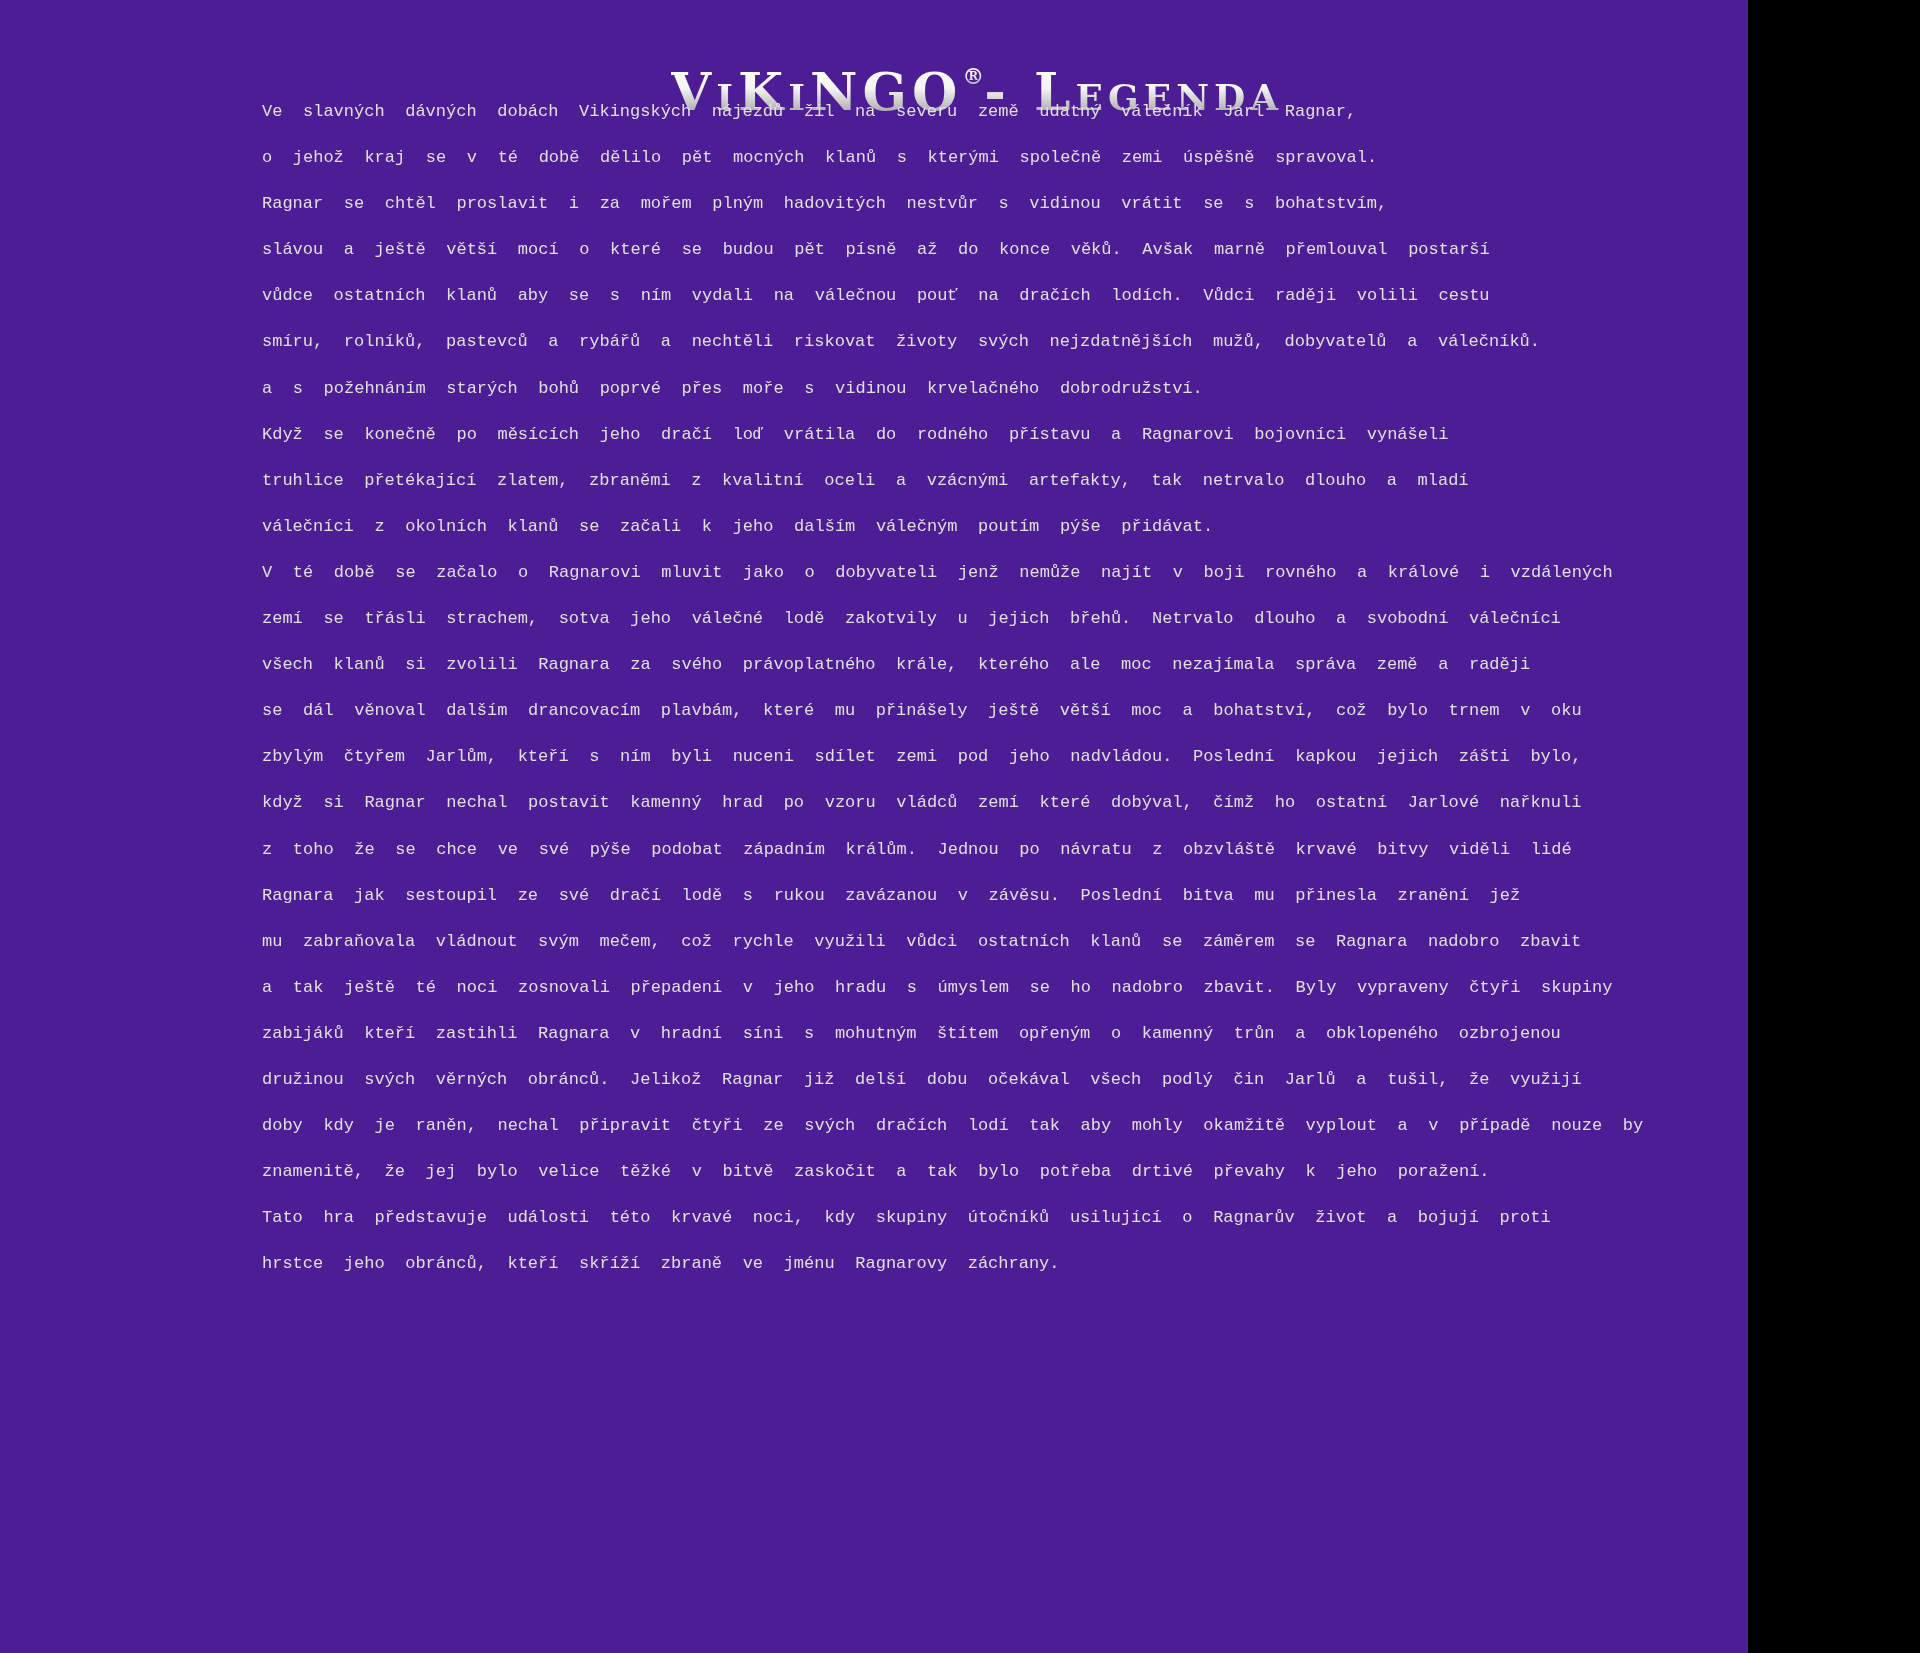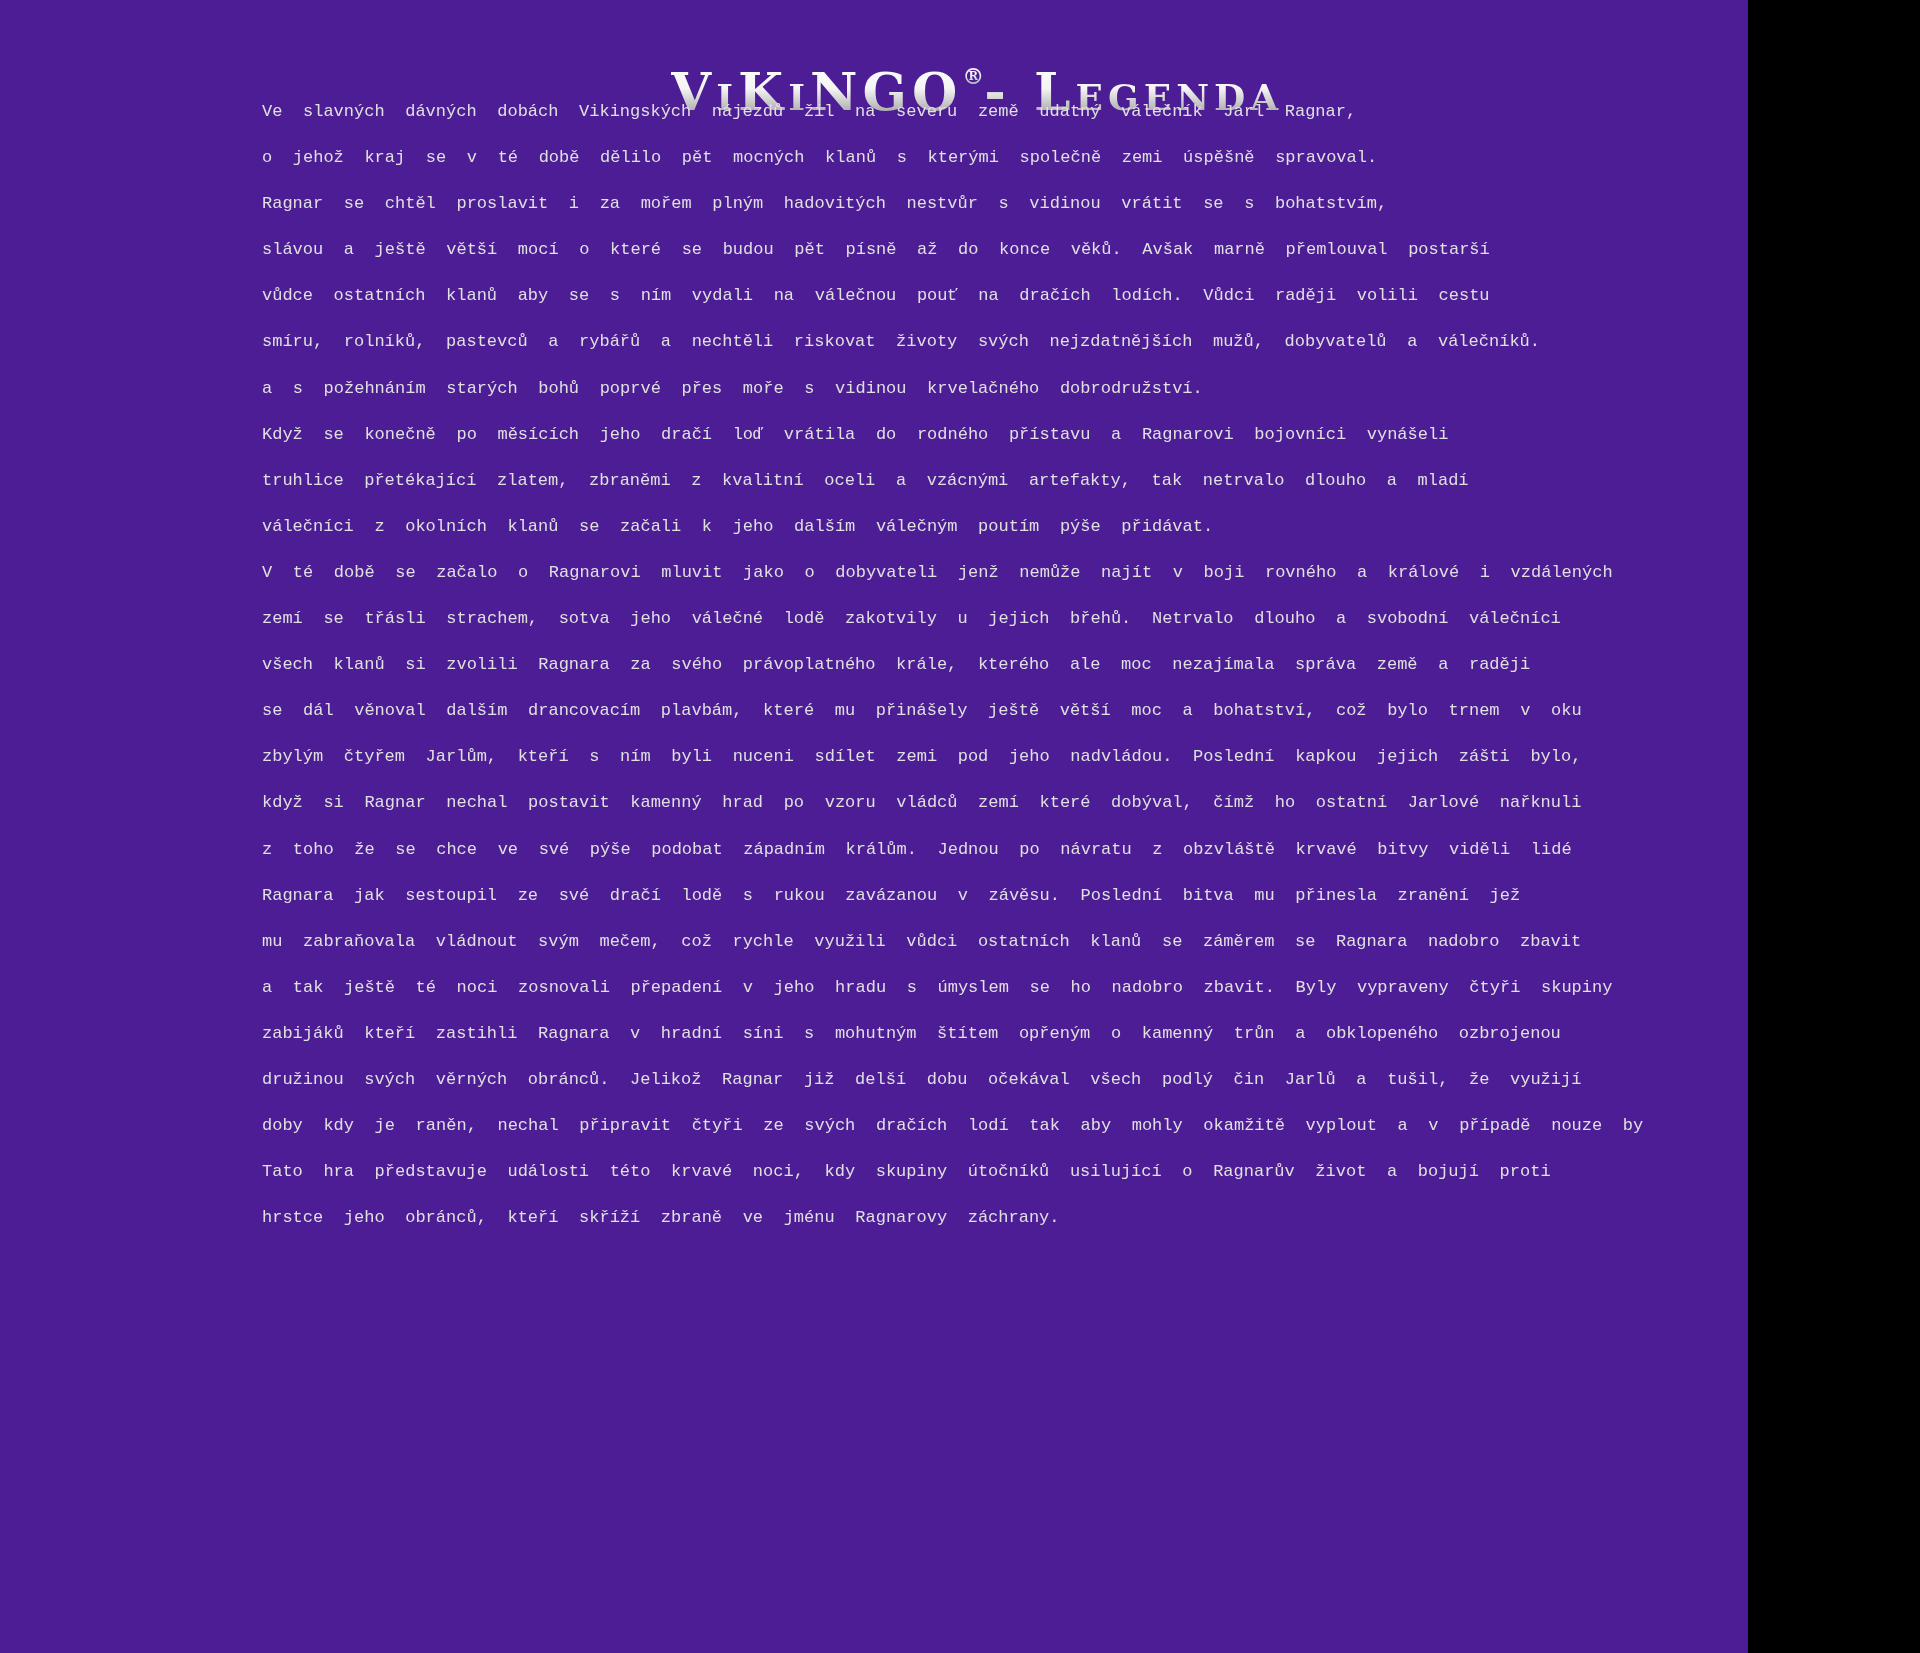--- a/index.html
+++ b/index.html
@@ -93,18 +93,19 @@
         <div class="story-line">se dál věnoval dalším drancovacím plavbám, které mu přinášely ještě větší moc a bohatství, což bylo trnem v oku</div>
         <div class="story-line">zbylým čtyřem Jarlům, kteří s ním byli nuceni sdílet zemi pod jeho nadvládou. Poslední kapkou jejich zášti bylo,</div>
         <div class="story-line">když si Ragnar nechal postavit kamenný hrad po vzoru vládců zemí které dobýval, čímž ho ostatní Jarlové nařknuli</div>
         <div class="story-line">z toho že se chce ve své pýše podobat západním králům. Jednou po návratu z obzvláště krvavé bitvy viděli lidé</div>
         <div class="story-line">Ragnara jak sestoupil ze své dračí lodě s rukou zavázanou v závěsu. Poslední bitva mu přinesla zranění jež</div>
         <div class="story-line">mu zabraňovala vládnout svým mečem, což rychle využili vůdci ostatních klanů se záměrem se Ragnara nadobro zbavit</div>
         <div class="story-line">a tak ještě té noci zosnovali přepadení v jeho hradu s úmyslem se ho nadobro zbavit. Byly vypraveny čtyři skupiny</div>
         <div class="story-line">zabijáků kteří zastihli Ragnara v hradní síni s mohutným štítem opřeným o kamenný trůn a obklopeného ozbrojenou</div>
         <div class="story-line">družinou svých věrných obránců. Jelikož Ragnar již delší dobu očekával všech podlý čin Jarlů a tušil, že využijí</div>
         <div class="story-line">doby kdy je raněn, nechal připravit čtyři ze svých dračích lodí tak aby mohly okamžitě vyplout a v případě nouze by</div>
+        <div class="story-line">znamenitě, že jej bylo velice těžké v bitvě zaskočit a tak bylo potřeba drtivé převahy k jeho poražení.</div>
         <div class="story-line">Tato hra představuje události této krvavé noci, kdy skupiny útočníků usilující o Ragnarův život a bojují proti</div>
         <div class="story-line">hrstce jeho obránců, kteří skříží zbraně ve jménu Ragnarovy záchrany.</div>
       </div>
 
   </div>
 </div>
 
 </body></html>

